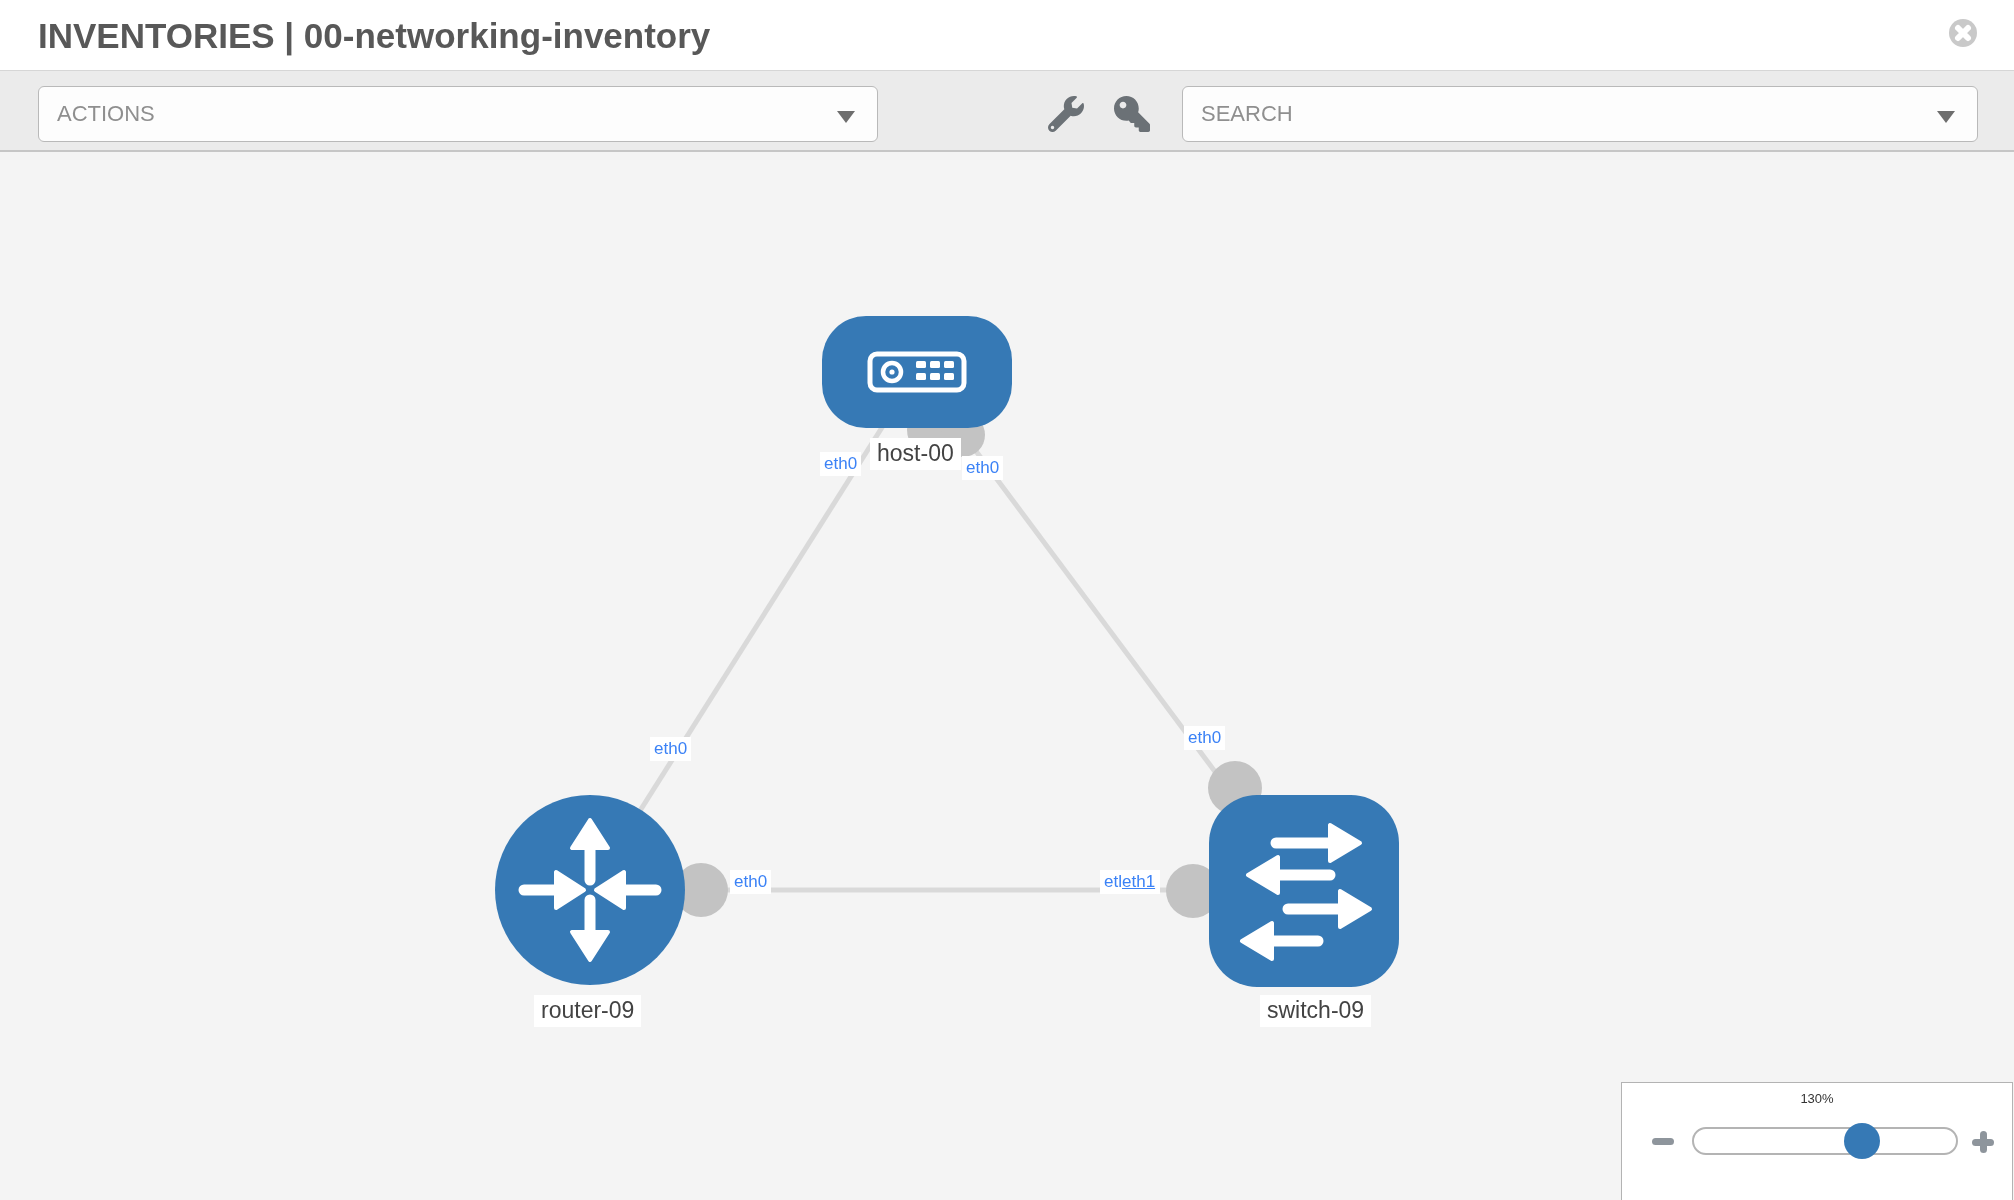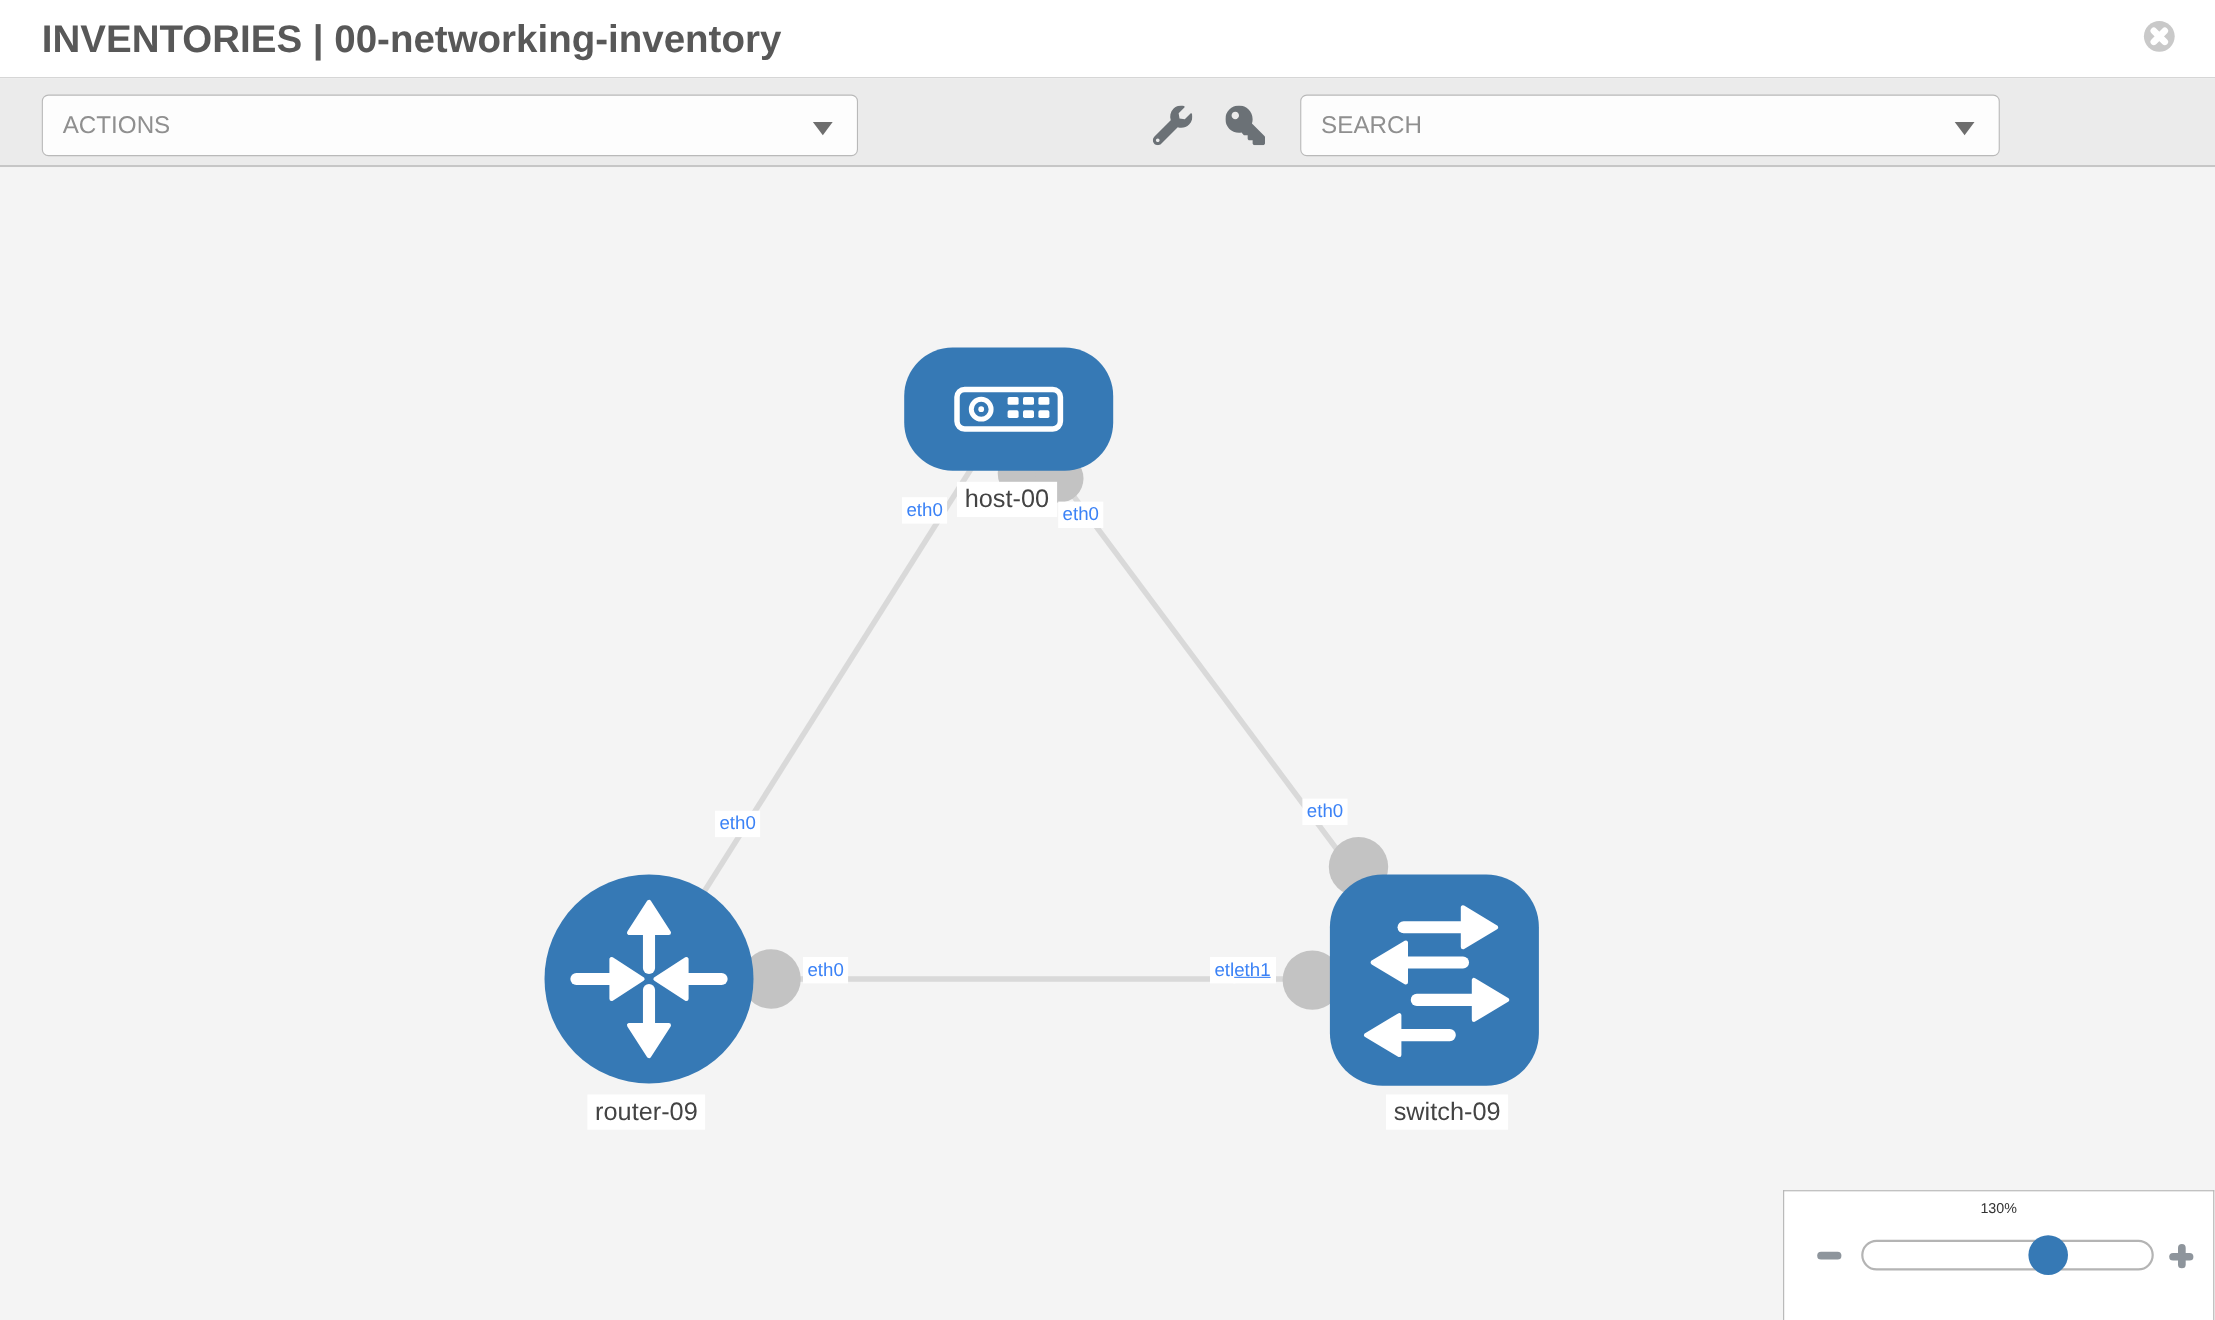--- a/index.html
+++ b/index.html
@@ -16,22 +16,22 @@
   
   #toolbar{position:absolute;left:0;top:71px;width:2014px;height:81px;background:#ebebeb;
     border-bottom:2px solid #c6c6c6;}
   .select-box{position:absolute;top:15px;height:56px;background:#fdfdfd;
     border:1px solid #b9b9b9;border-radius:6px;cursor:pointer;}
   .select-box .sel-label{position:absolute;left:18px;top:0;height:54px;line-height:54px;
     font-size:22px;color:#8f8f8f;}
   .caret{position:absolute;right:22px;top:24px;width:0;height:0;
     border-left:9px solid transparent;border-right:9px solid transparent;
     border-top:12px solid #6e6e6e;}
-  #actions-box{left:38px;width:742px;}
-  #search-box{left:1182px;width:636px;}
+  #actions-box{left:38px;width:840px;}
+  #search-box{left:1182px;width:796px;}
   .tool-btn{position:absolute;top:25px;width:36px;height:36px;cursor:pointer;}
   #wrench-btn{left:1048px;}
   #key-btn{left:1114px;}
 
   
   #canvas{position:absolute;left:0;top:152px;width:2014px;height:1048px;background:#f4f4f4;}
   #topology-svg{position:absolute;left:0;top:0;}
 
   .port-label{position:absolute;background:#ffffff;color:#3b82f6;font-size:17px;
     padding:2px 4px;line-height:1.15;white-space:nowrap;}

